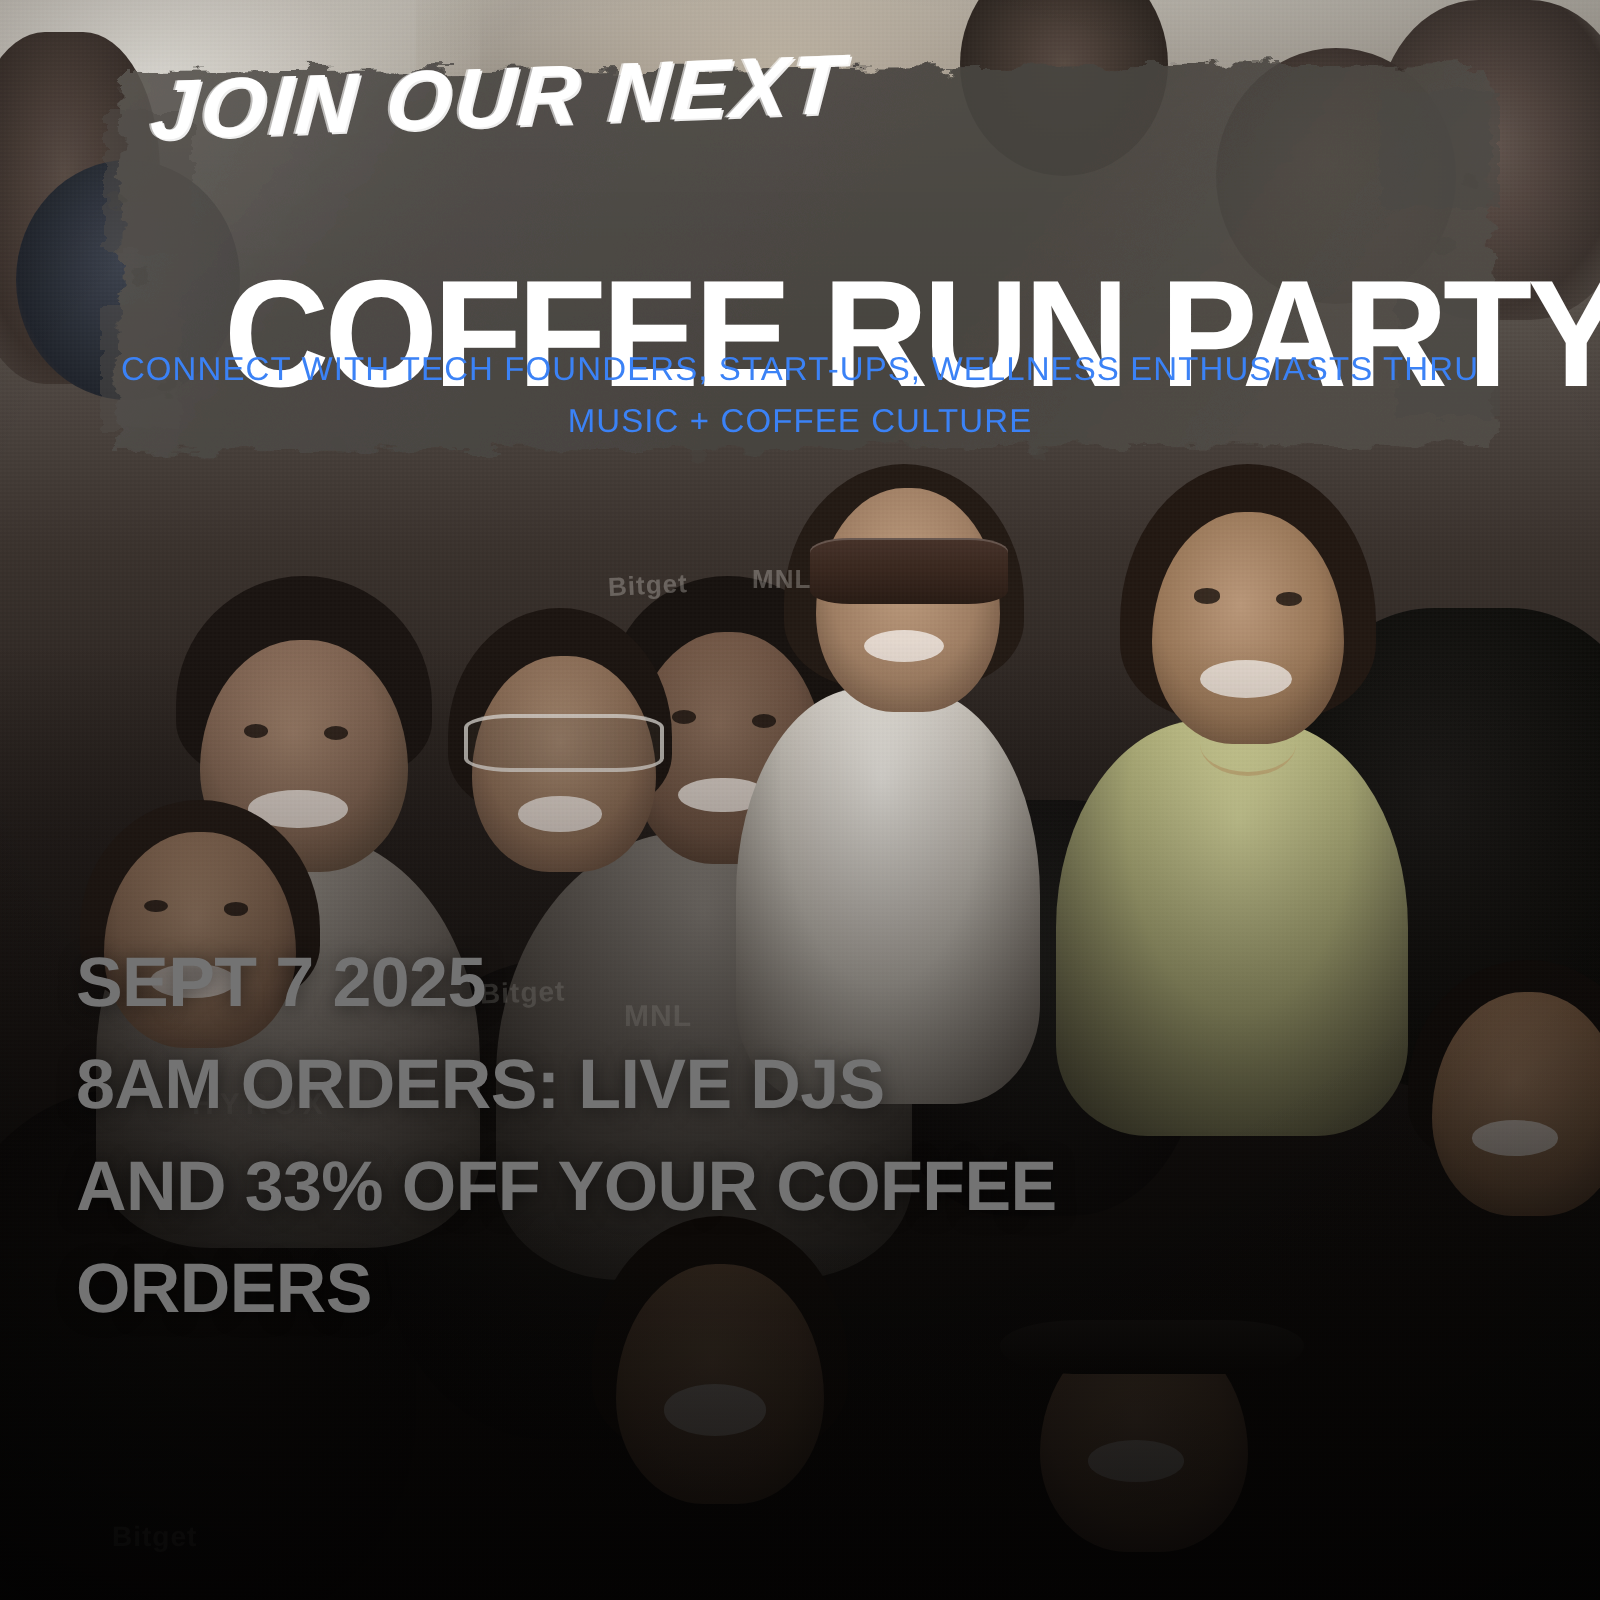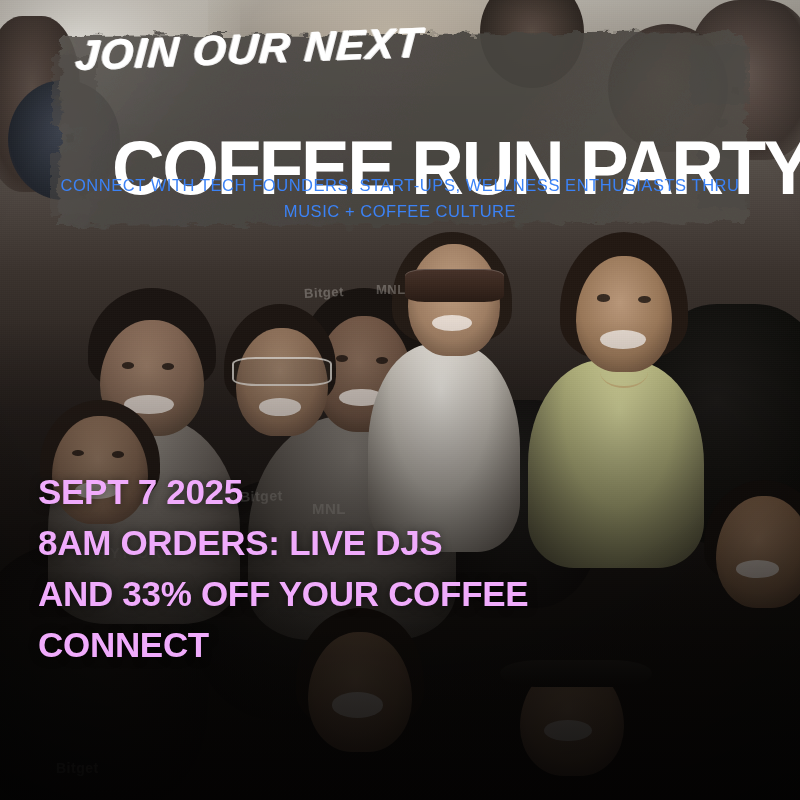--- a/index.html
+++ b/index.html
@@ -244,21 +244,21 @@
     position: absolute;
     left: 38px; top: 466px;
     width: 620px;
   }
   .detail-line {
     font-family: "Liberation Sans", sans-serif;
     font-weight: 700;
     font-size: 35px;
     line-height: 51px;
     letter-spacing: -0.3px;
-    color: #f0abfc;
+    color: #737373;
     white-space: nowrap;
     text-shadow: 0 1px 10px rgba(0,0,0,0.55);
   }
 </style>
 </head>
 <body>
 
 <div class="poster">
 
   <div class="photo">
@@ -398,17 +398,17 @@
 
     <h1 class="headline">COFFEE RUN PARTY.</h1>
 
     <div class="subtitle">CONNECT WITH TECH FOUNDERS, START-UPS, WELLNESS ENTHUSIASTS THRU
 MUSIC + COFFEE CULTURE</div>
 
     <div class="details">
       <div class="detail-line">SEPT 7 2025</div>
       <div class="detail-line">8AM ORDERS: LIVE DJS</div>
       <div class="detail-line">AND 33% OFF YOUR COFFEE</div>
-      <div class="detail-line">CONNECT</div>
+      <div class="detail-line">ORDERS</div>
     </div>
   </div>
 
 </div>
 
 </body></html>

